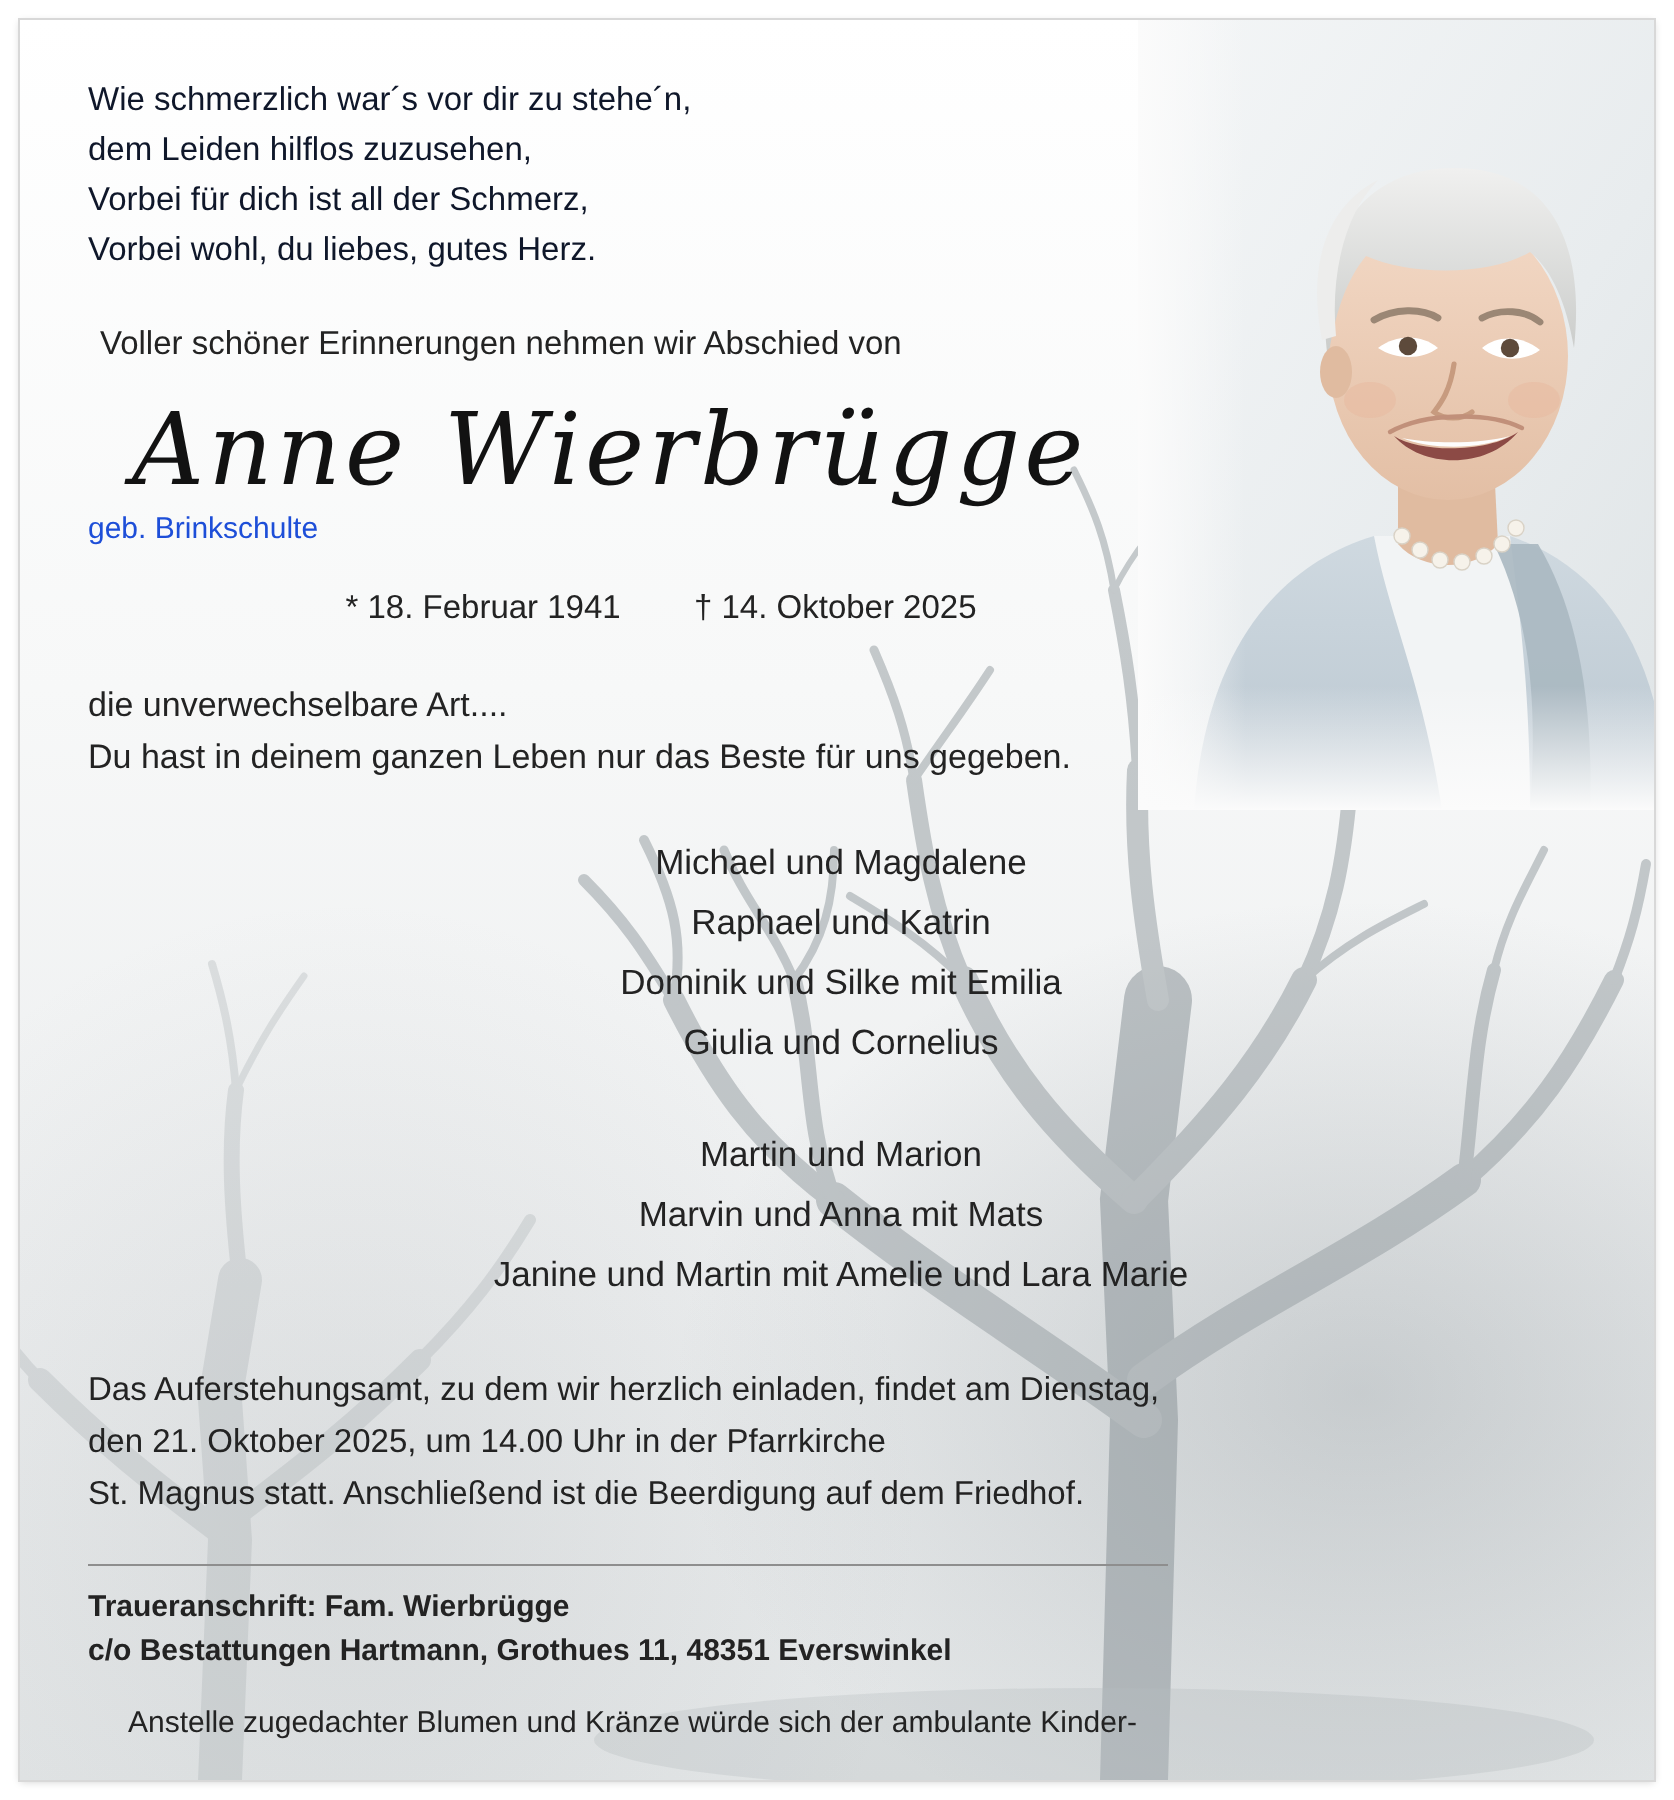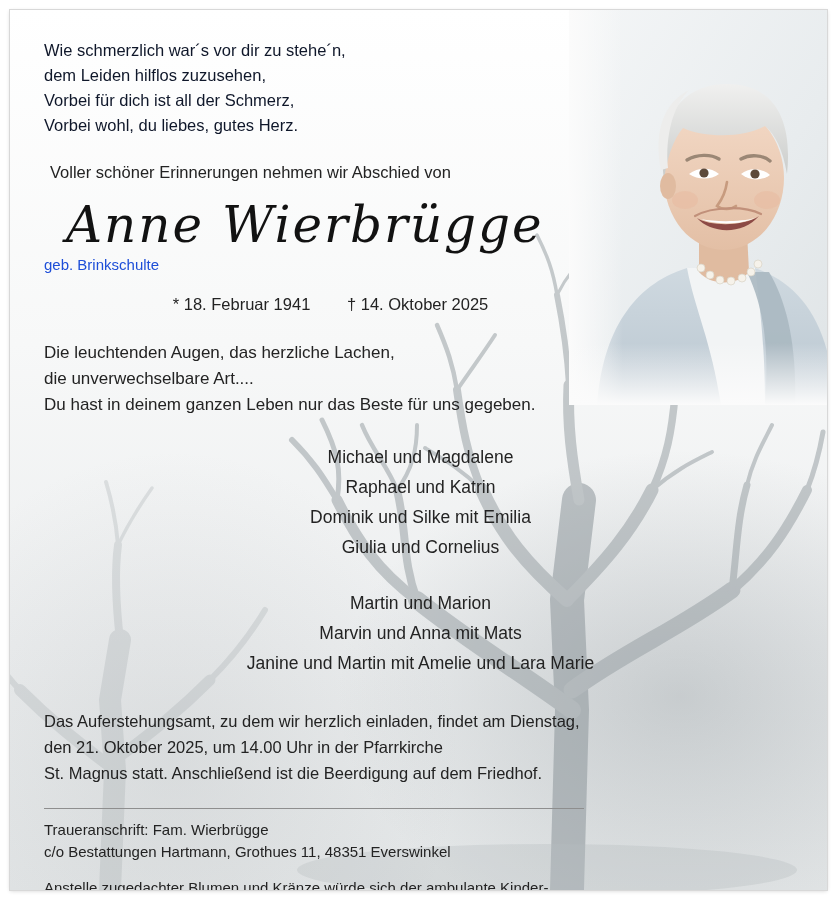--- a/index.html
+++ b/index.html
@@ -149,27 +149,28 @@
     height: 1px;
     background: #8e8e8e;
   }
 
   .contact {
     margin-top: 10px;
     font-size: 15px;
     line-height: 22px;
     color: #232323;
   }
-  .contact div { white-space: pre; }
+  .contact div { white-space: pre; font-weight: bold; }
 
   .donation {
     margin-top: 14px;
     font-size: 15px;
     line-height: 22px;
     color: #232323;
+    margin-left: 20px;
   }
   .donation div { white-space: pre; }
 </style>
 </head>
 <body>
 
 <div class="card">
 
   <div class="bg-texture"></div>
 
@@ -313,21 +314,20 @@
 
     <div class="farewell">Voller schöner Erinnerungen nehmen wir Abschied von</div>
 
     <div class="name">Anne Wierbrügge</div>
 
     <div class="maiden">geb. Brinkschulte</div>
 
     <div class="dates">* 18. Februar 1941        † 14. Oktober 2025</div>
 
     <div class="tribute">
-      <div>Die leuchtenden Augen, das herzliche Lachen,</div>
       <div>die unverwechselbare Art....</div>
       <div>Du hast in deinem ganzen Leben nur das Beste für uns gegeben.</div>
     </div>
 
     <div class="family-block">
       <div>Michael und Magdalene</div>
       <div>Raphael und Katrin</div>
       <div>Dominik und Silke mit Emilia</div>
       <div>Giulia und Cornelius</div>
     </div>

